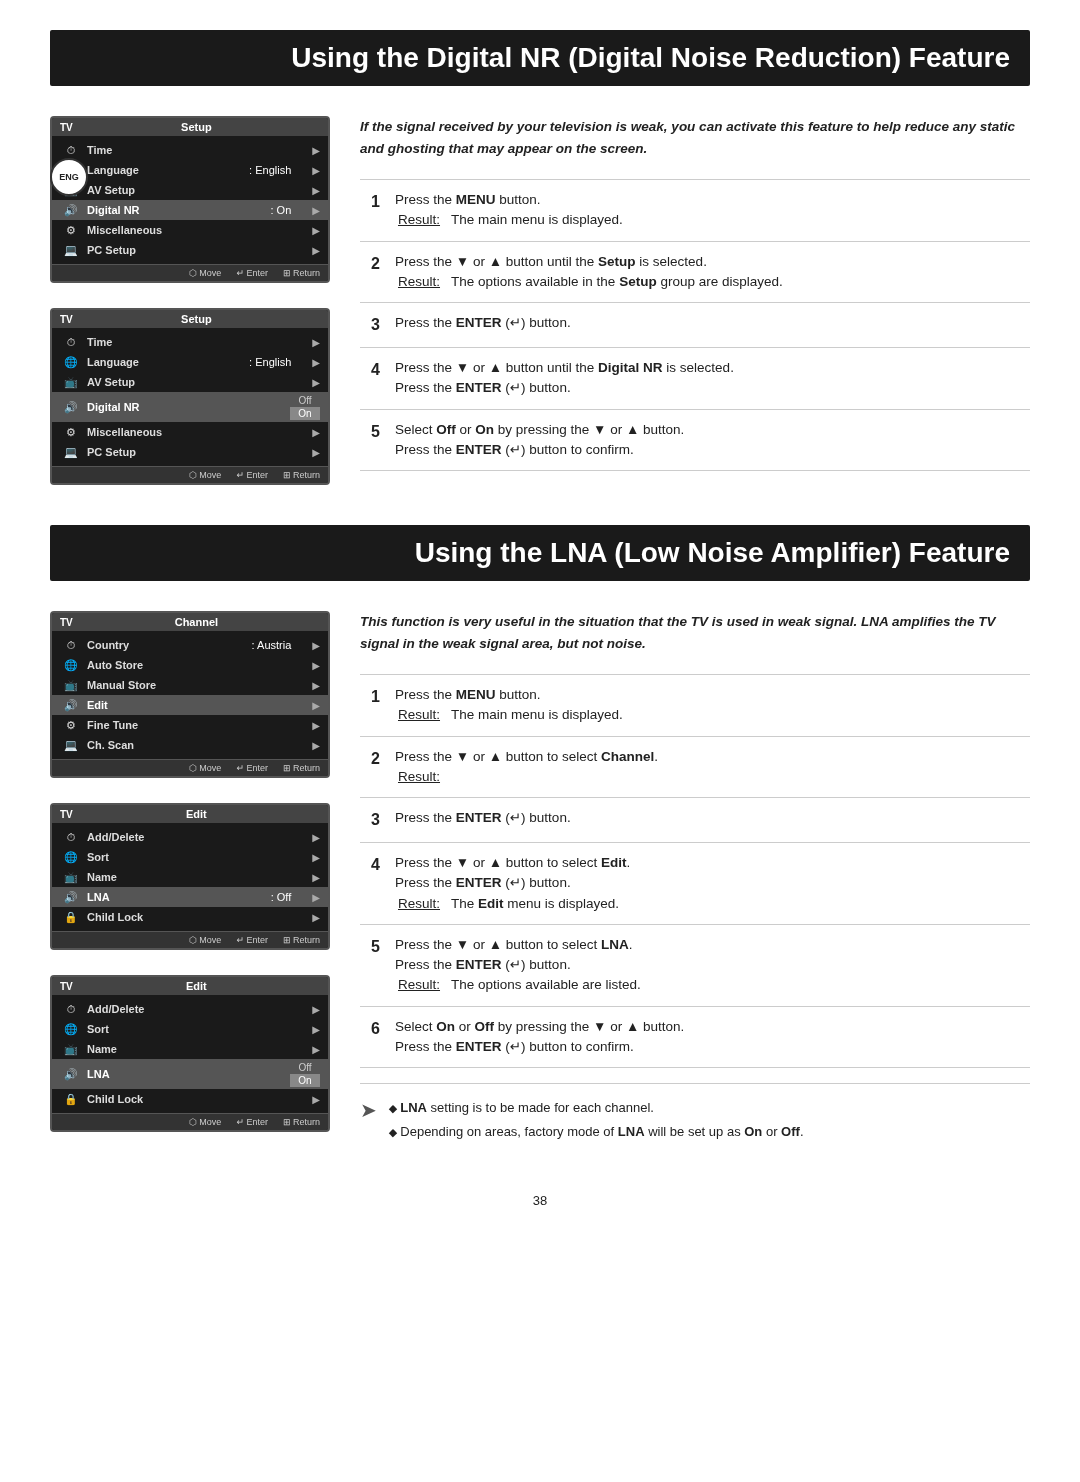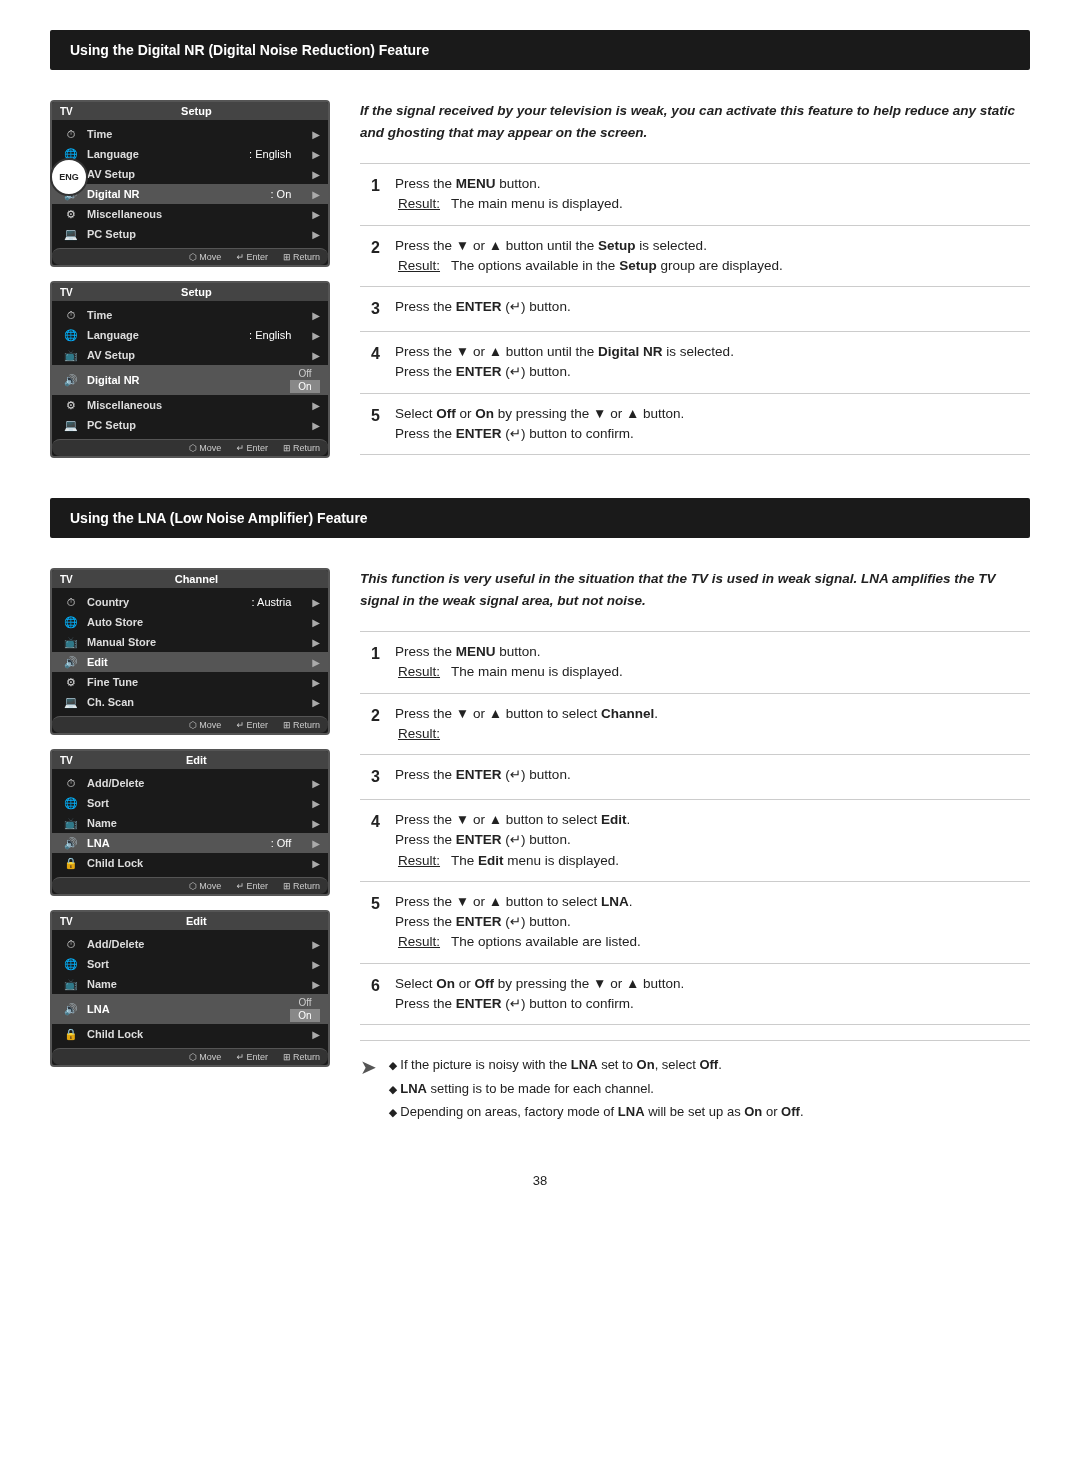--- a/index.html
+++ b/index.html
@@ -9,40 +9,40 @@
       background: #ffffff;
       font-family: Arial, Helvetica, sans-serif;
       font-size: 14px;
       color: #222;
       padding: 30px 50px;
     }
 
     .section-title {
       background: #1a1a1a;
       color: #ffffff;
-      text-align: left;
-      font-size: 14px;
+      text-align: right;
+      font-size: 28px;
       font-weight: bold;
       padding: 12px 20px;
       margin-bottom: 30px;
       border-radius: 2px;
     }
 
     .section-container {
       display: flex;
       gap: 30px;
       margin-bottom: 40px;
     }
 
     .left-col {
       width: 280px;
       flex-shrink: 0;
       display: flex;
       flex-direction: column;
-      gap: 14px;
+      gap: 25px;
     }
 
     .right-col {
       flex: 1;
     }
 
     
     .tv-menu {
       border: 2px solid #555;
       border-radius: 4px;
@@ -115,21 +115,20 @@
 
     .tv-menu-footer {
       background: #333;
       display: flex;
       justify-content: flex-end;
       gap: 15px;
       padding: 3px 8px;
       font-size: 9px;
       color: #ccc;
       border-top: 1px solid #555;
-      border-radius: 8px;
     }
 
     .tv-menu-footer span {
       display: flex;
       align-items: center;
       gap: 2px;
     }
 
     
     .eng-badge {
@@ -592,21 +591,20 @@
         <div class="step-content">
           <div>Select <strong>On</strong> or <strong>Off</strong> by pressing the ▼ or ▲ button.</div>
           <div>Press the <strong>ENTER</strong> (↵) button to confirm.</div>
         </div>
       </li>
     </ul>
 
     <div class="tip-section">
       <span class="tip-arrow">➤</span>
       <ul class="tip-list">
-        <li>If the picture is noisy with the <strong>LNA</strong> set to <strong>On</strong>, select <strong>Off</strong>.</li>
         <li><strong>LNA</strong> setting is to be made for each channel.</li>
         <li>Depending on areas, factory mode of <strong>LNA</strong> will be set up as <strong>On</strong> or <strong>Off</strong>.</li>
       </ul>
     </div>
   </div>
 </div>
 
 <div class="page-num">38</div>
 
 </body></html>

